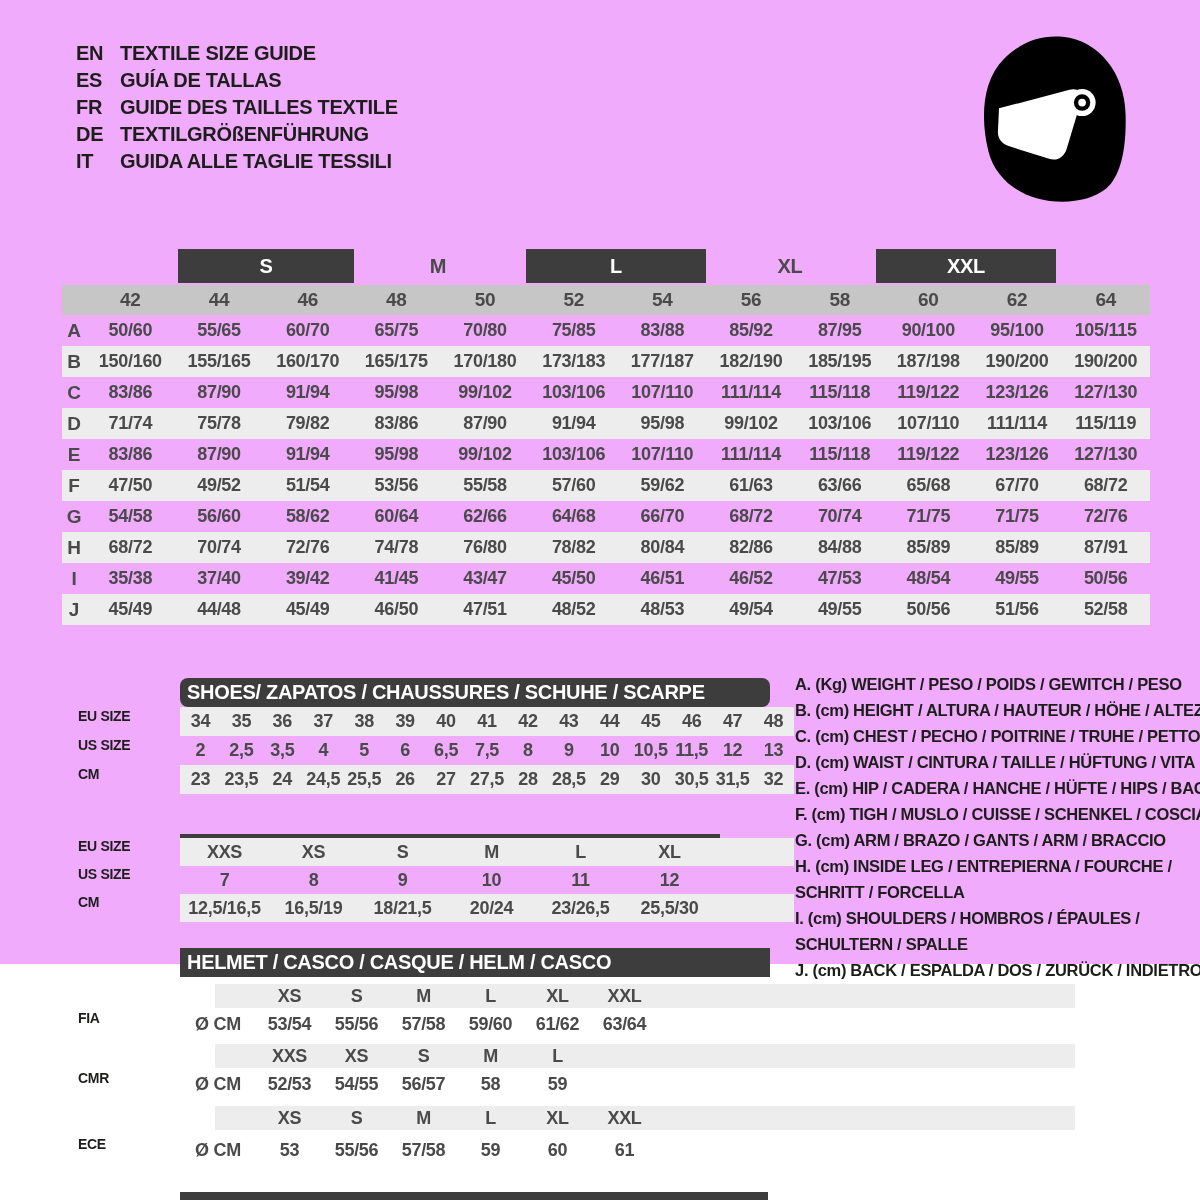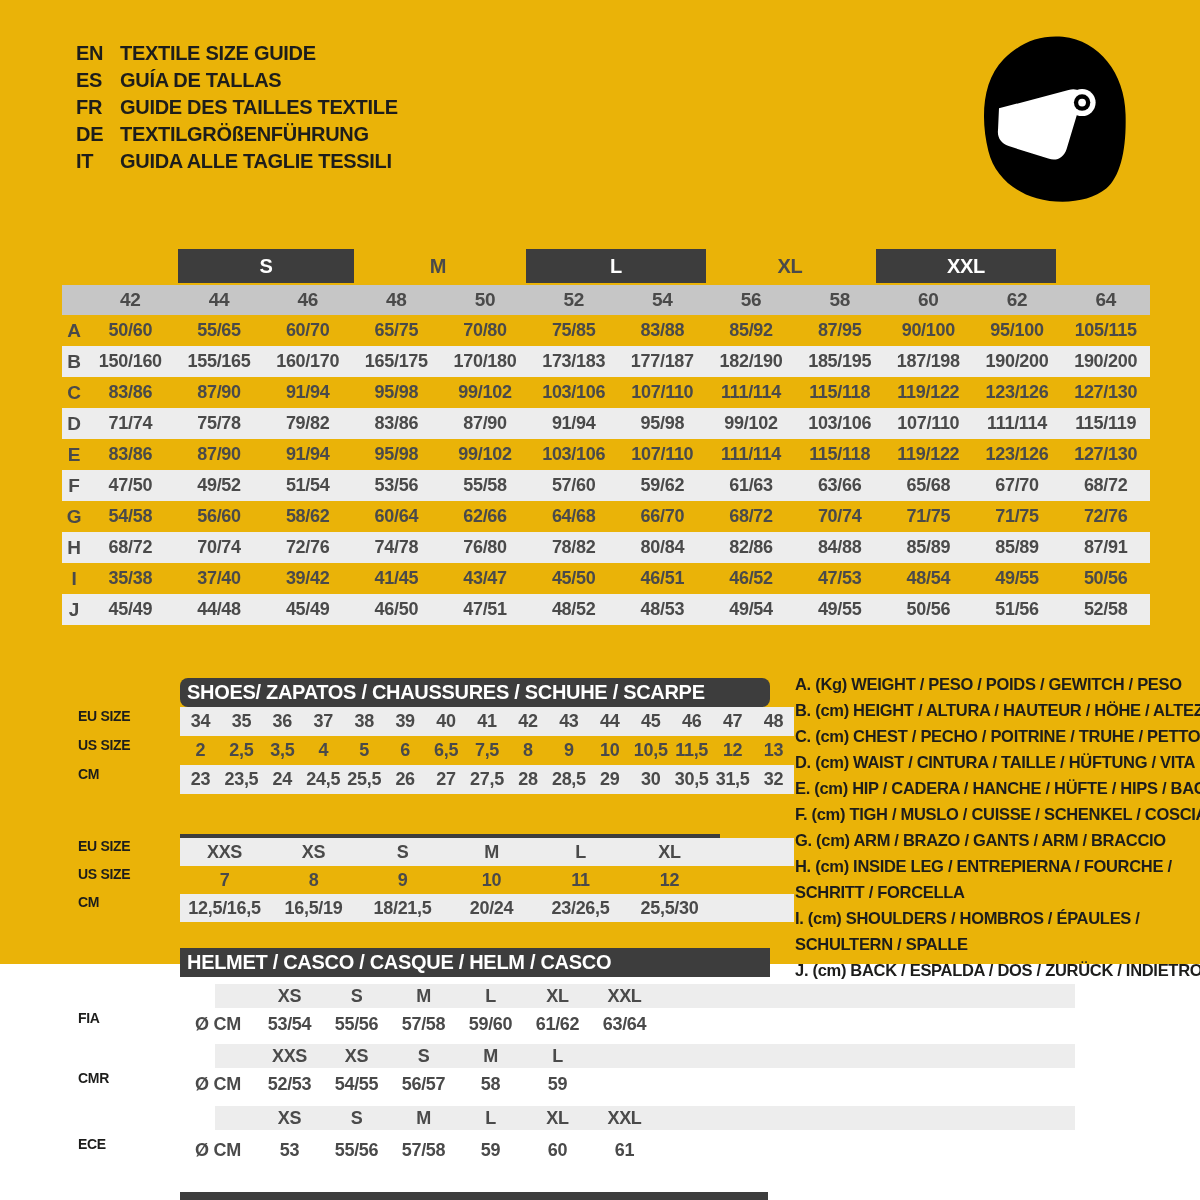--- a/index.html
+++ b/index.html
@@ -1,19 +1,19 @@
 <!DOCTYPE html>
 <html style="--bar: #3d3d3d; --band: #c6c6c6; --stripe: #ededed; --ink: #1d1d1b; --txt: #4a4a4a;"><head>
 <meta charset="utf-8">
 <style>
   html,body{margin:0;padding:0;background:#fff;}
   body{width:1200px;height:1200px;overflow:hidden;
        font-family:"Liberation Sans","DejaVu Sans",sans-serif;font-weight:700;
        letter-spacing:-0.3px;}
-  #app{position:relative;width:1200px;height:964px;background:#eab308;color:var(--txt);}
+  #app{position:relative;width:1200px;height:964px;background:#f0abfc;color:var(--txt);}
 
   
   #langs{position:absolute;left:76px;top:40px;margin:0;padding:0;list-style:none;
          font-size:20px;line-height:27px;color:var(--ink);}
   #langs li{display:flex;}
   #langs .code{width:44px;flex:0 0 44px;}
 
   
   #helmet-icon{position:absolute;left:972px;top:33px;width:168px;height:172px;}
 

